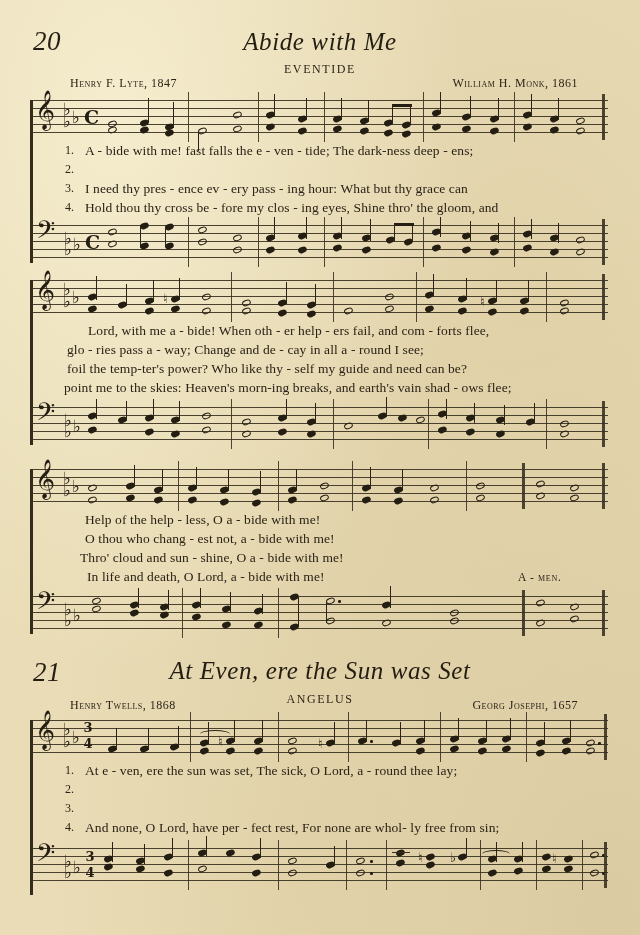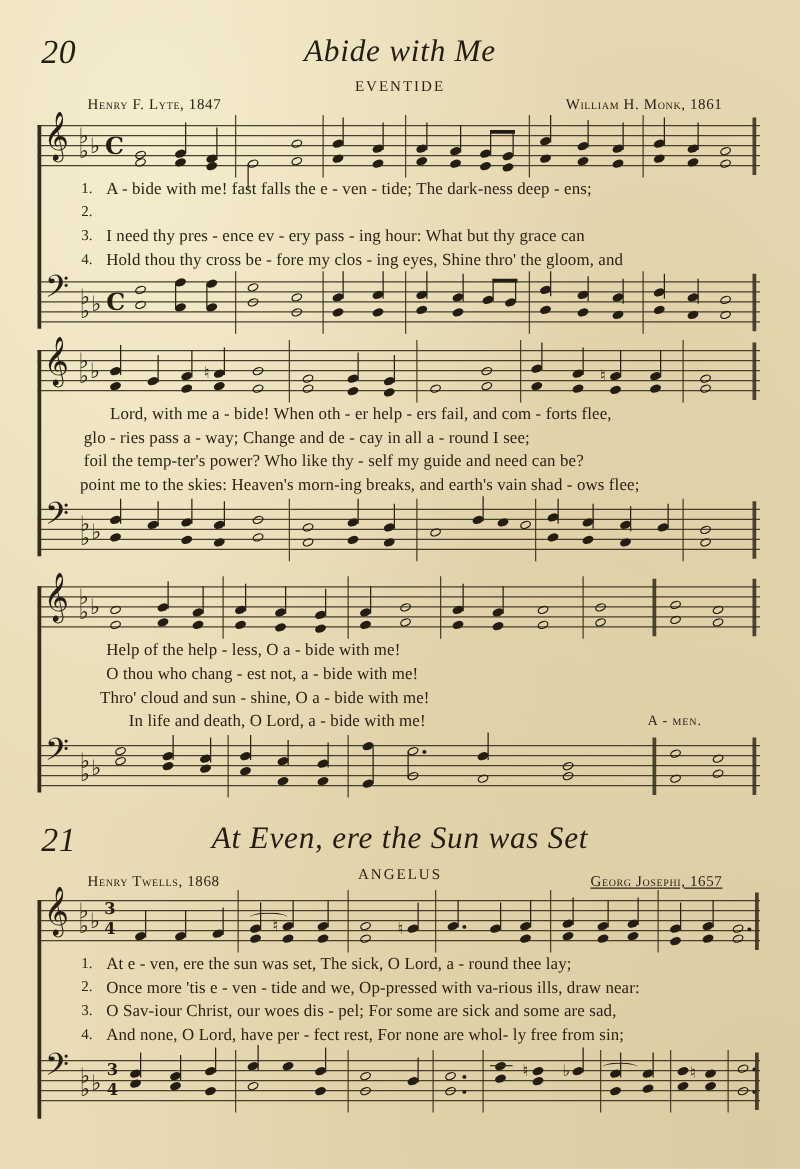--- a/index.html
+++ b/index.html
@@ -761,21 +761,21 @@
         <div class="lyric-line" style="top:0;">
           <span class="ltext" style="left:55px;">Help   of   the   help - less,  O    a -  bide   with    me!</span>
         </div>
         <div class="lyric-line" style="top:19px;">
           <span class="ltext" style="left:55px;">O    thou who chang - est  not,   a -  bide   with    me!</span>
         </div>
         <div class="lyric-line" style="top:38px;">
           <span class="ltext" style="left:50px;">Thro' cloud and  sun - shine,  O    a -  bide   with    me!</span>
         </div>
         <div class="lyric-line" style="top:57px;">
-          <span class="ltext" style="left:73px;text-align:center;">In    life  and  death,  O  Lord,  a -  bide   with    me!</span>
+          <span class="ltext" style="left:57px;text-align:center;">In    life  and  death,  O  Lord,  a -  bide   with    me!</span>
         </div>
         <div class="amen" style="left:488px;top:59px;">A - men.</div>
       </div>
 
       <div class="staff" style="top:130px;height:34px;">
         <div class="line" style="top:0;"></div>
           <div class="line" style="top:8px;"></div>
         <div class="line" style="top:16px;"></div>
           <div class="line" style="top:24px;"></div>
         <div class="line" style="top:32px;"></div>
@@ -871,21 +871,21 @@
         <div class="barline thick" style="left:572px;top:-6px;height:46px;"></div>
       </div>
     </div>
   </div>
 
   <div>
     <div class="hymn-number" style="left:33px;top:657px;">21</div>
     <div class="hymn-title" style="top:657px;">At Even, ere the Sun was Set</div>
     <div class="tune-name" style="top:692px;">ANGELUS</div>
     <div class="author-left" style="left:70px;top:698px;">Henry Twells, 1868</div>
-    <div class="author-right" style="right:62px;top:698px;text-decoration:underline;">Georg Josephi, 1657</div>
+    <div class="author-right" style="right:62px;top:698px;">Georg Josephi, 1657</div>
 
     <div class="system" style="left:30px;top:717px;width:578px;height:180px;">
       <div class="brace-bar" style="left:0;top:3px;height:175px;"></div>
 
       <div class="staff" style="top:3px;height:34px;">
         <div class="line" style="top:0;"></div>
           <div class="line" style="top:8px;"></div>
         <div class="line" style="top:16px;"></div>
           <div class="line" style="top:24px;"></div>
         <div class="line" style="top:32px;"></div>
@@ -1008,25 +1008,23 @@
         <div class="barline thick" style="left:574px;top:-6px;height:46px;"></div>
       </div>
 
       <div class="lyrics" style="top:46px;">
         <div class="lyric-line" style="top:0;">
           <span class="vnum" style="left:35px;">1.</span>
           <span class="ltext" style="left:55px;">At     e - ven, ere   the  sun   was  set, The sick, O  Lord, a - round thee lay;</span>
         </div>
         <div class="lyric-line" style="top:19px;">
           <span class="vnum" style="left:35px;">2.</span>
-          <span class="ltext" style="left:55px;">Once more 'tis e  -  ven - tide  and  we, Op-pressed with va-rious ills, draw near:</span>
         </div>
         <div class="lyric-line" style="top:38px;">
           <span class="vnum" style="left:35px;">3.</span>
-          <span class="ltext" style="left:55px;">O     Sav-iour Christ, our woes  dis - pel; For some are  sick and some are  sad,</span>
         </div>
         <div class="lyric-line" style="top:57px;">
           <span class="vnum" style="left:35px;">4.</span>
           <span class="ltext" style="left:55px;">And none, O  Lord, have per - fect  rest, For none are  whol- ly free from sin;</span>
         </div>
       </div>
 
       <div class="staff" style="top:131px;height:34px;">
         <div class="line" style="top:0;"></div>
           <div class="line" style="top:8px;"></div>

